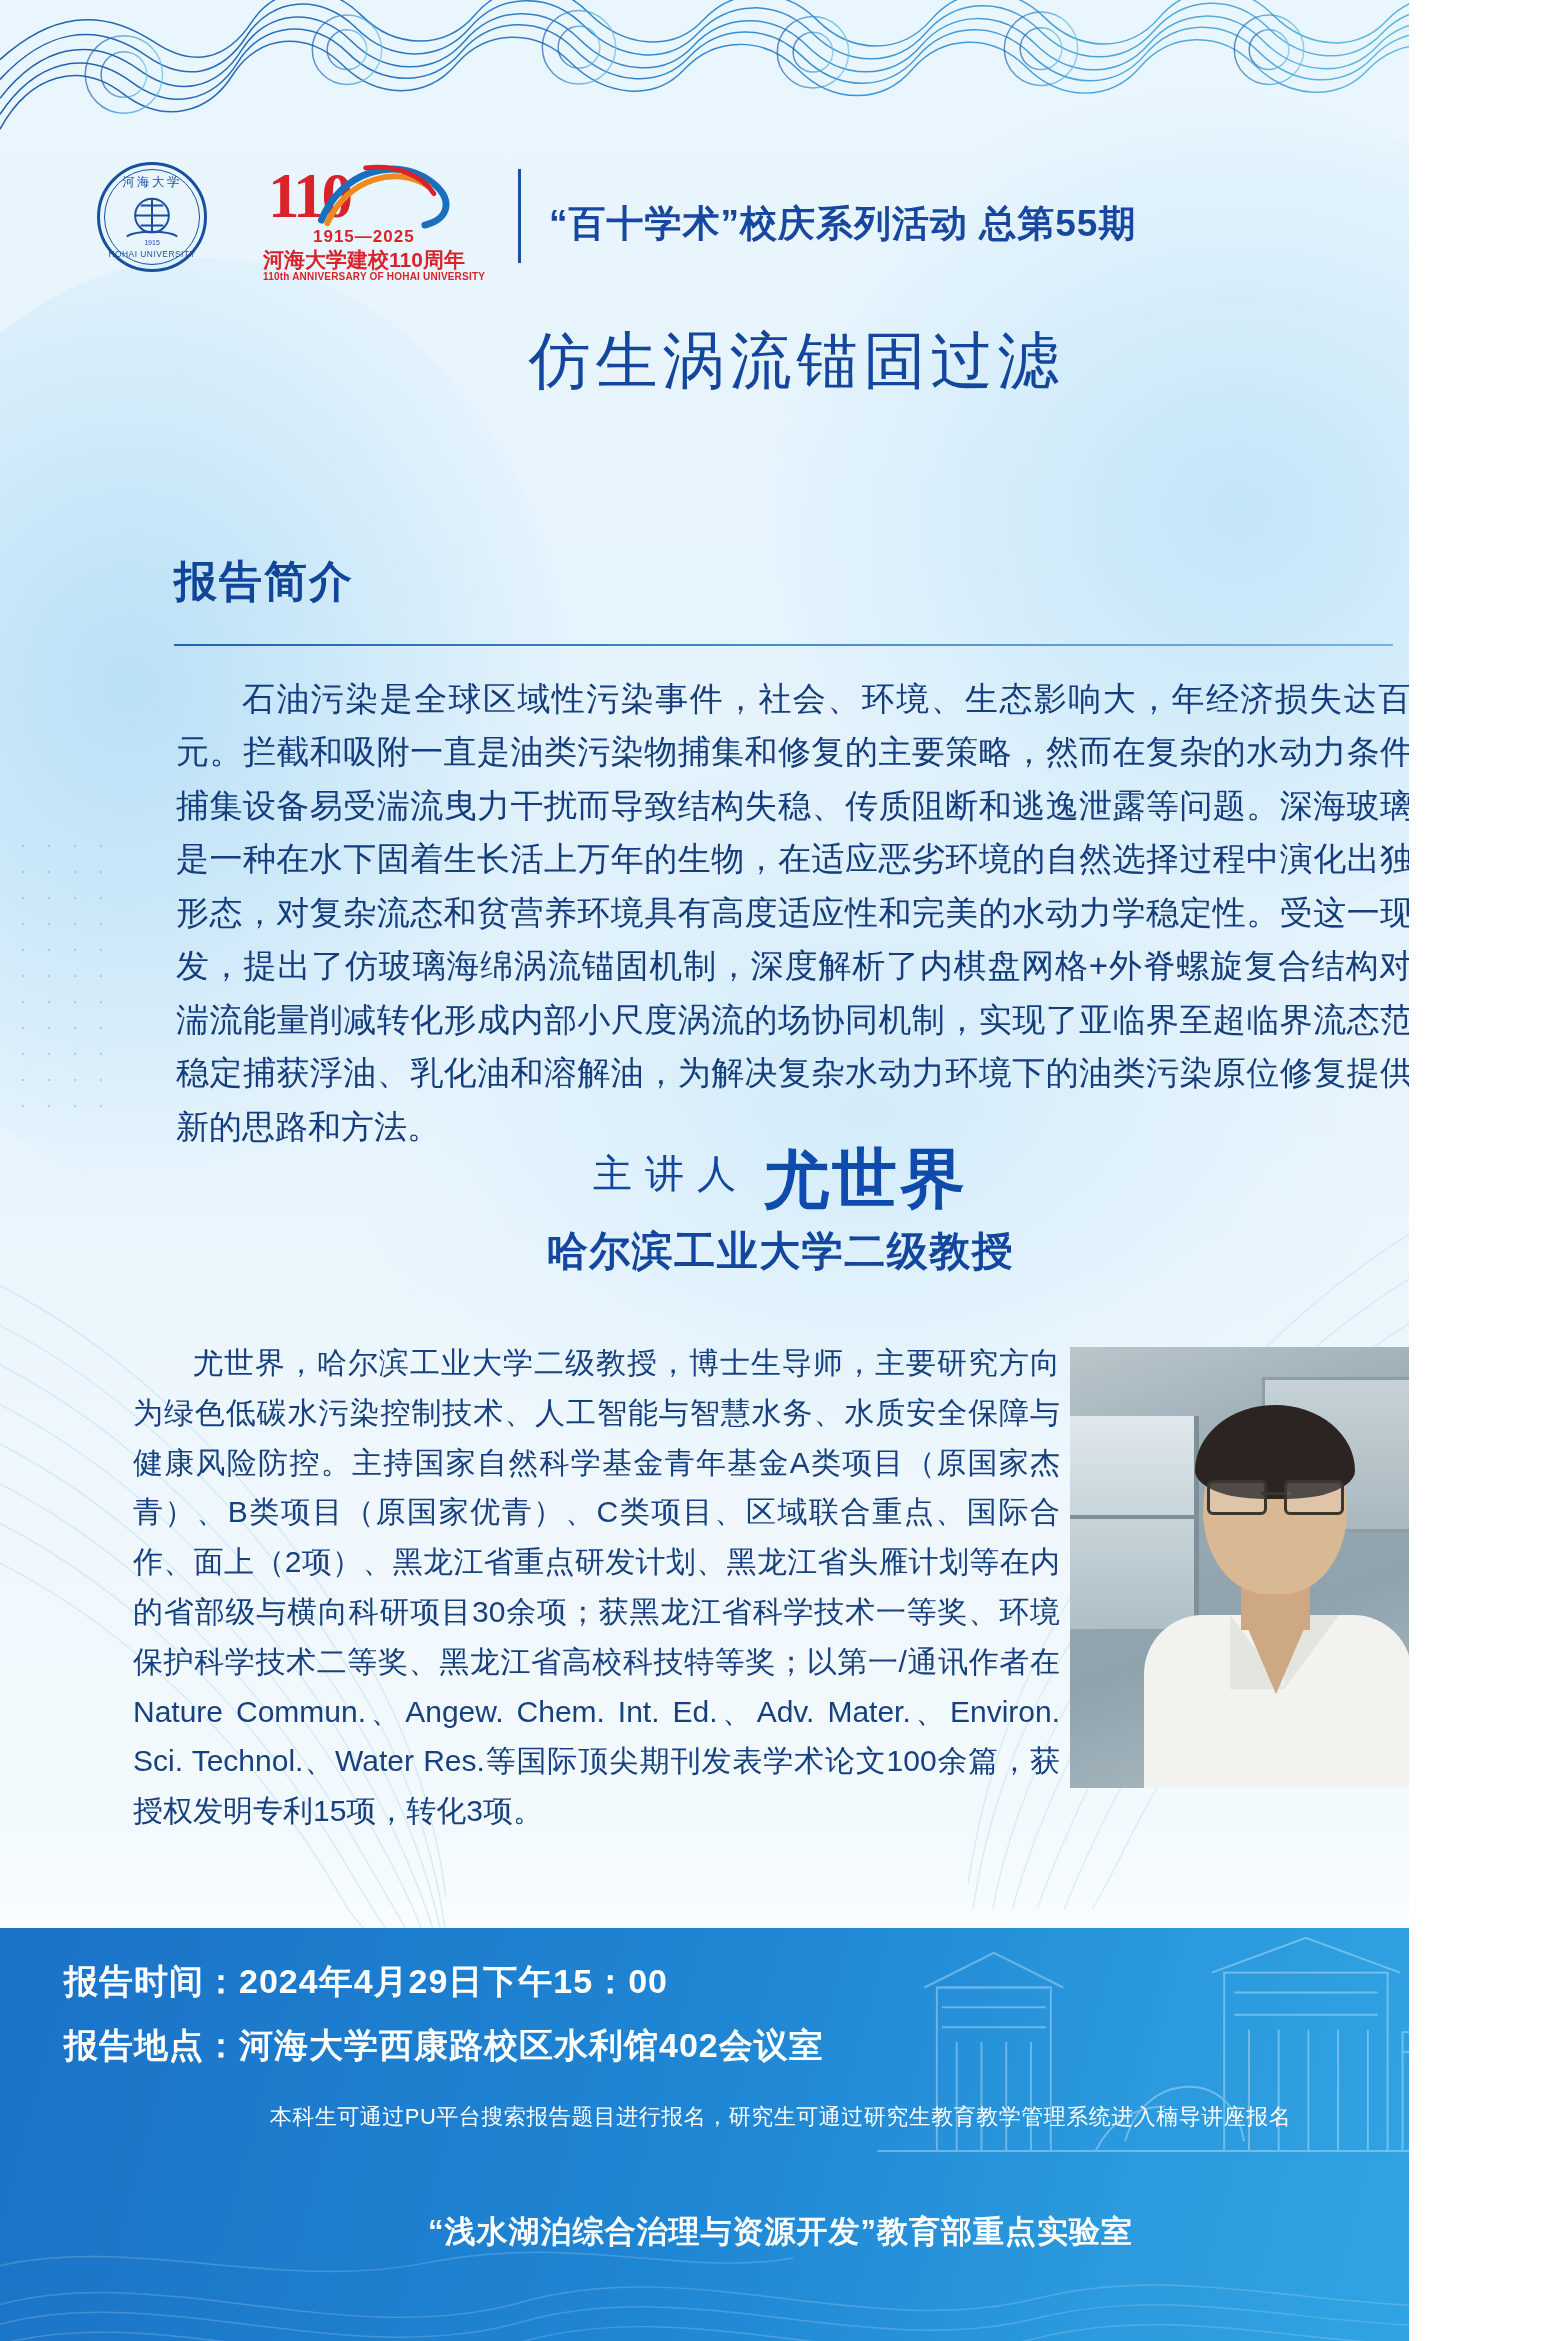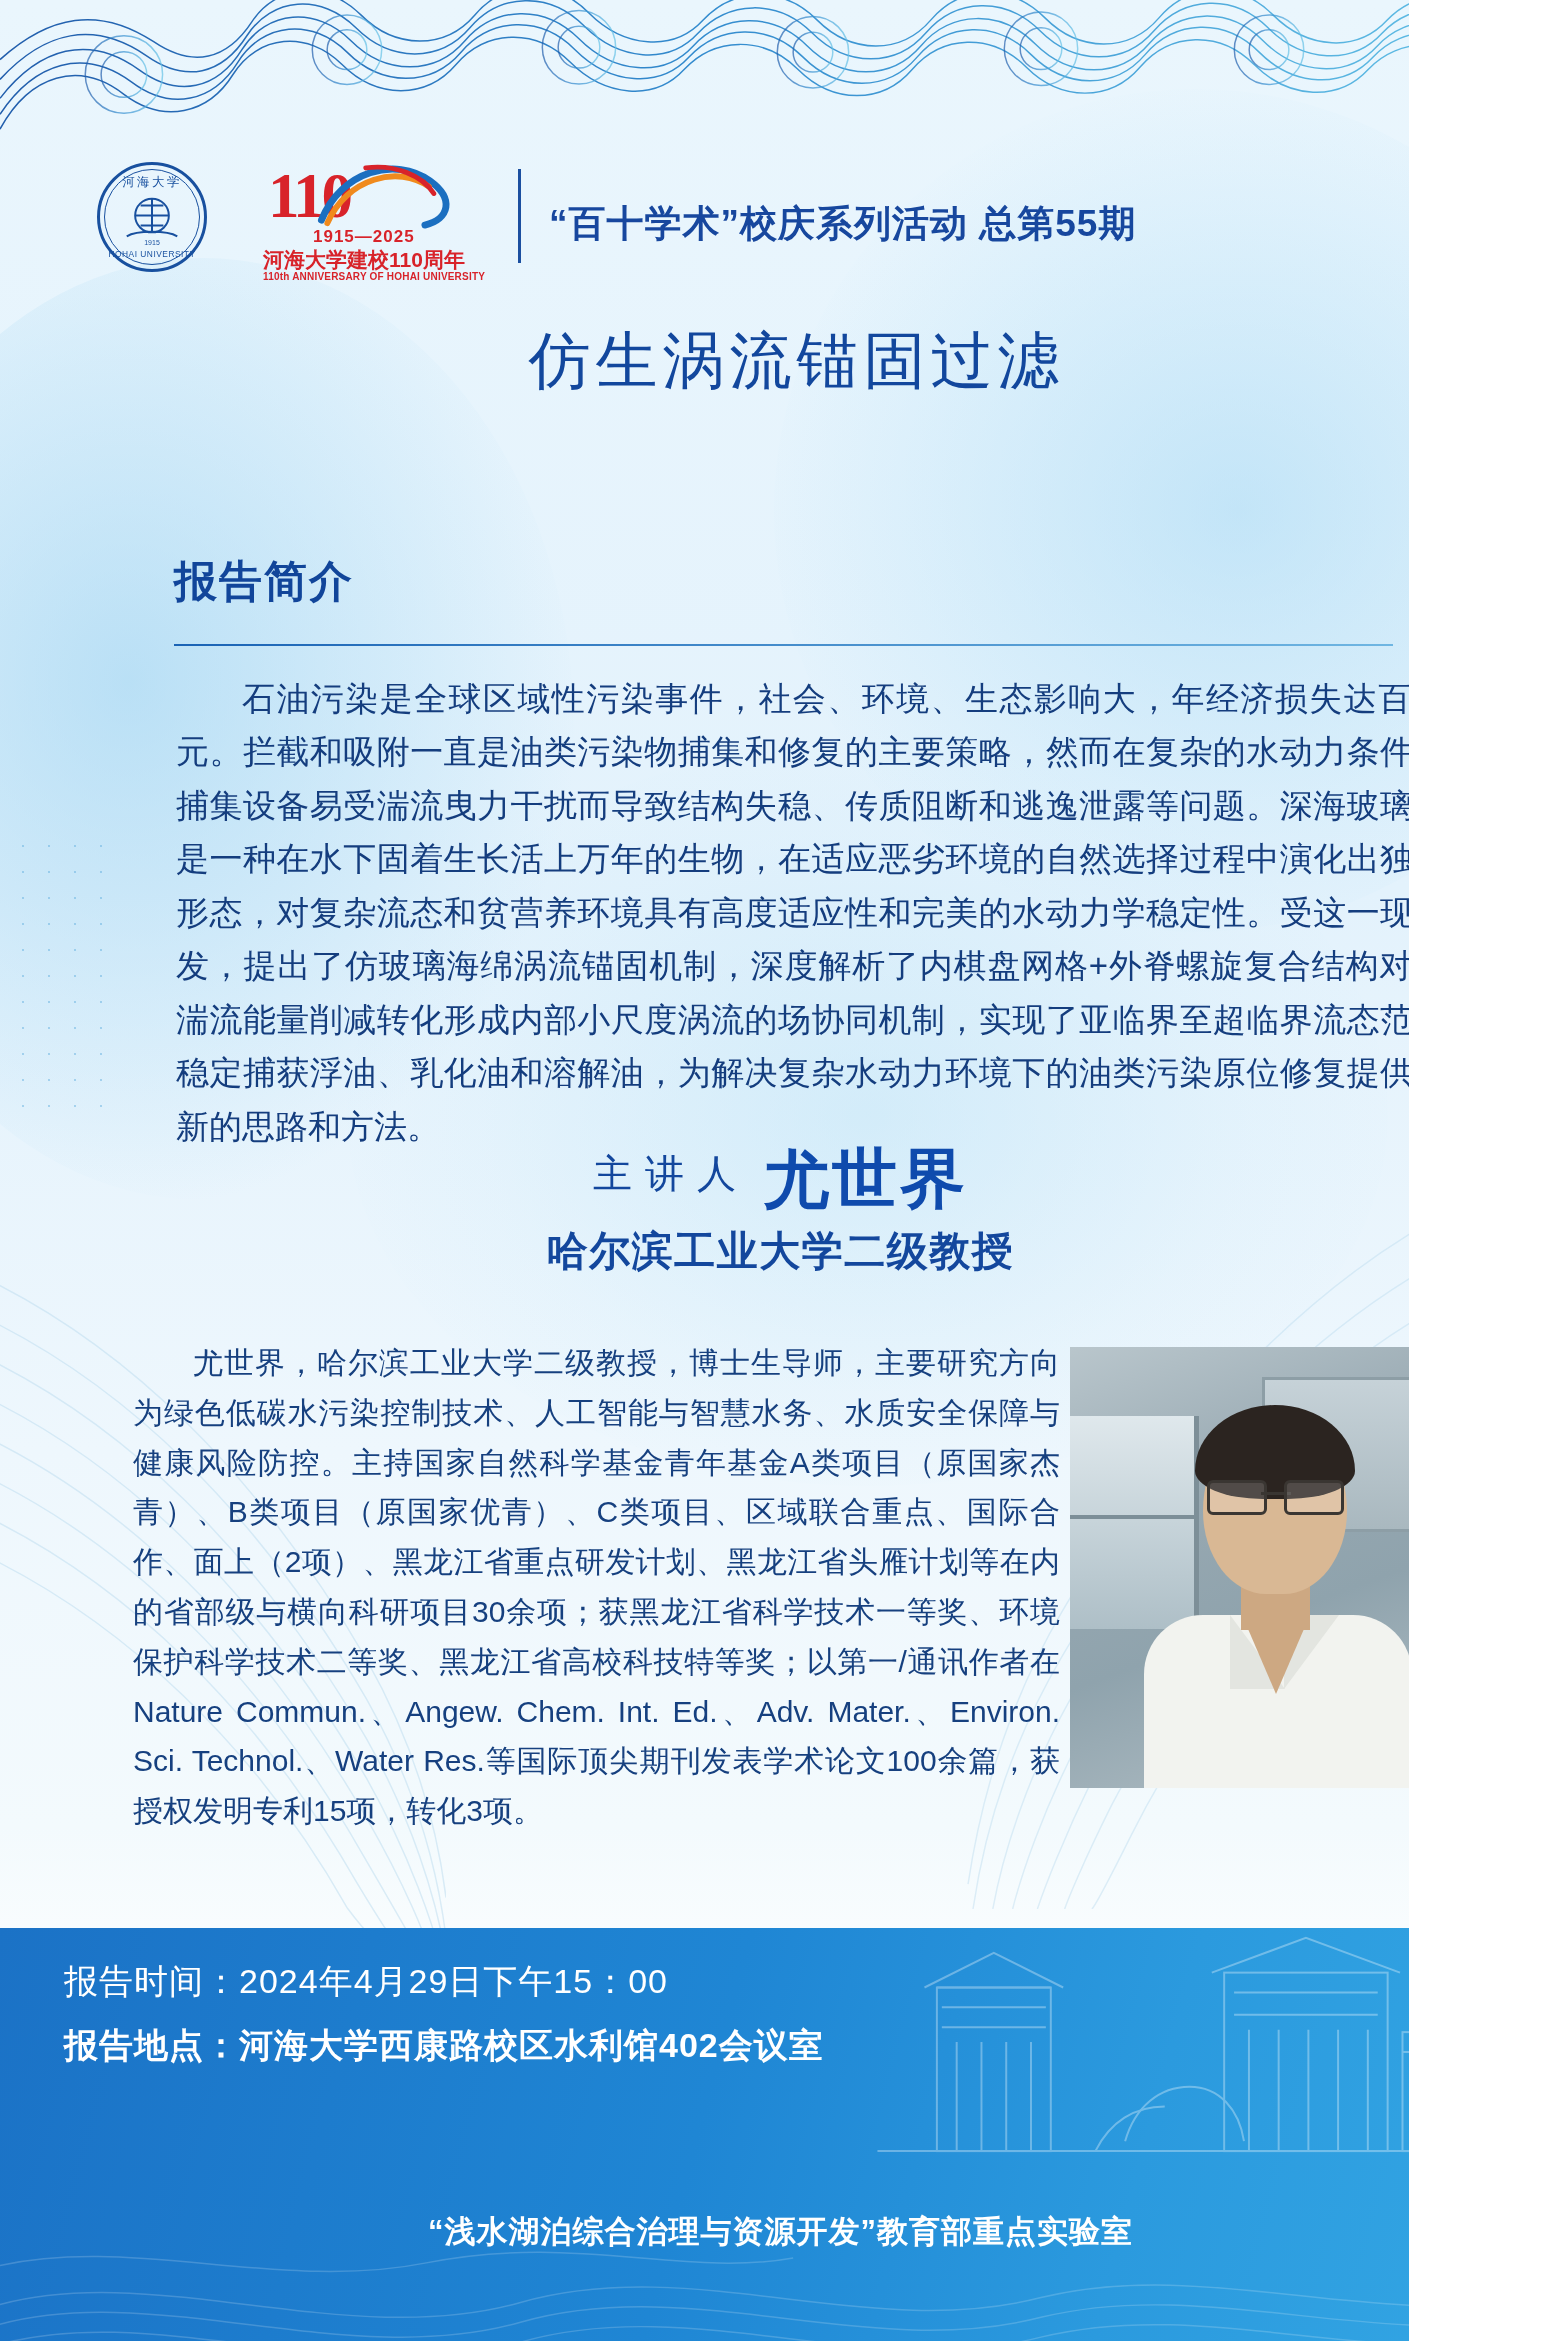--- a/index.html
+++ b/index.html
@@ -325,21 +325,21 @@
     width: 1561px; height: 208px;
     opacity: .35;
   }
   .b-line {
     position: absolute;
     color: #ffffff;
     white-space: nowrap;
   }
   .b-time {
     left: 64px; top: 31px;
-    font-size: 34px; font-weight: normal;
+    font-size: 34px; font-weight: bold;
     letter-spacing: 1px;
   }
   .b-place {
     left: 64px; top: 95px;
     font-size: 34px; font-weight: bold;
     letter-spacing: 1px;
   }
   .b-note {
     left: 0; top: 174px;
     width: 1561px;
@@ -607,17 +607,18 @@
     <svg class="bottom-wave" viewBox="0 0 3149 420" preserveAspectRatio="none">
       <g stroke="#ffffff" fill="none" stroke-width="3" opacity="0.5">
         <path d="M-20,330 C300,230 700,420 1050,320 C1400,220 1750,400 2100,310 C2450,225 2800,390 3170,300"></path>
         <path d="M-20,370 C300,270 700,460 1050,360 C1400,260 1750,440 2100,350 C2450,265 2800,430 3170,340"></path>
         <path d="M-20,410 C300,310 700,500 1050,400 C1400,300 1750,480 2100,390 C2450,305 2800,470 3170,380"></path>
         <path d="M-20,250 C260,180 560,300 860,240 C1160,180 1380,270 1600,230"></path>
       </g>
     </svg>
     <div class="b-line b-time">报告时间：2024年4月29日下午15：00</div>
     <div class="b-line b-place">报告地点：河海大学西康路校区水利馆402会议室</div>
+    <div class="b-line b-note">本科生可通过PU平台搜索报告题目进行报名，研究生可通过研究生教育教学管理系统进入楠导讲座报名</div>
     <div class="b-line b-lab">“浅水湖泊综合治理与资源开发”教育部重点实验室</div>
   </div>
 
 </div>
 
 
 </body></html>

